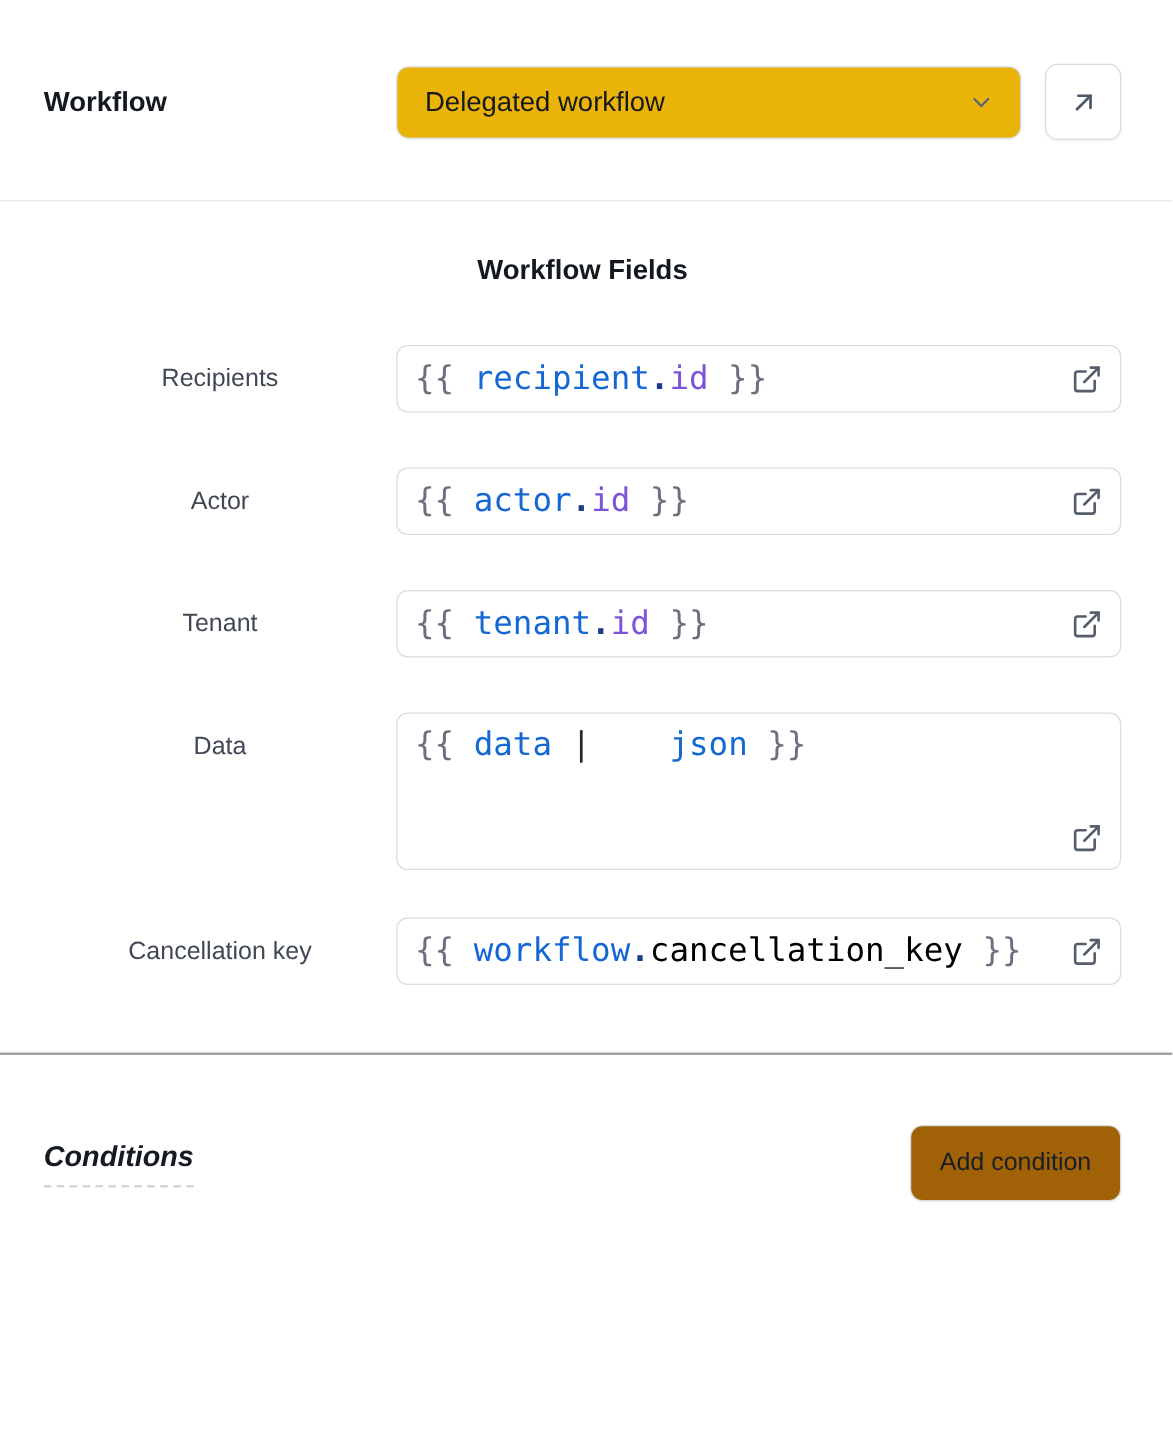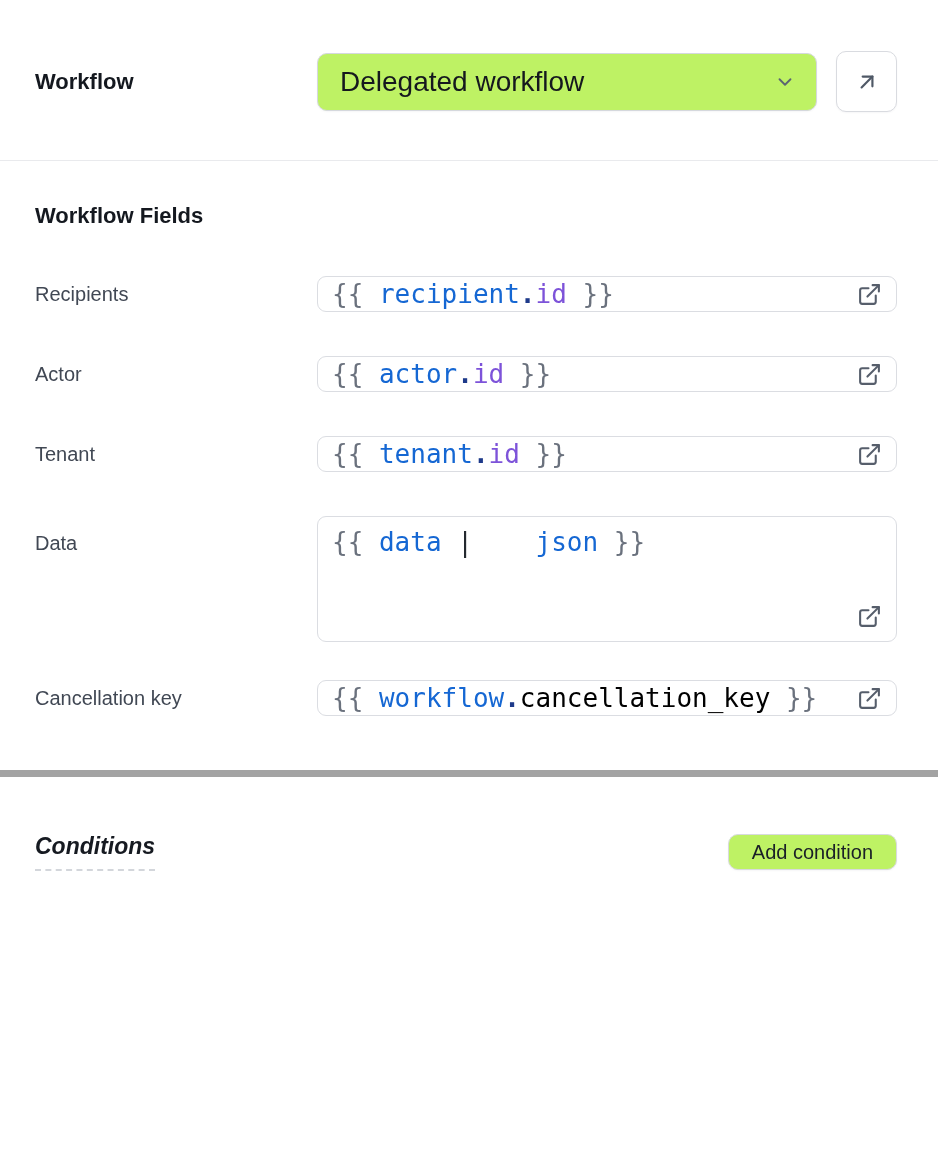--- a/index.html
+++ b/index.html
@@ -55,45 +55,46 @@
     flex-shrink: 0;
     font-size: 22px;
     font-weight: 700;
     color: #14181f;
   }
   .select-box {
     width: 500px;
     height: 58px;
     border: 1px solid #d5d8dd;
     border-radius: 10px;
-    background: #bef264;
+    background: #eab308;
     display: flex;
     align-items: center;
     justify-content: space-between;
     padding: 0 20px 0 22px;
-    font-size: 28px;
+    font-size: 22px;
     color: #15181e;
     cursor: pointer;
     box-shadow: 0 1px 2px rgba(16,24,40,0.04);
   }
   .open-btn {
     width: 61px; height: 61px;
     margin-left: 19px;
     border: 1px solid #d9dbe0;
     border-radius: 10px;
     background: #ffffff;
     display: flex; align-items: center; justify-content: center;
     cursor: pointer;
     box-shadow: 0 1px 2px rgba(16,24,40,0.04);
   }
 
   
   .fields-section {
     padding: 42px 41px 54px 35px;
-    border-bottom: 7px solid #a3a3a3;
+    border-bottom: 2px solid #a3a3a3;
+    text-align: center;
   }
   .fields-heading {
     font-size: 22px;
     line-height: 26px;
     font-weight: 700;
     color: #14181f;
     margin-bottom: 47px;
   }
   .field-row { display: flex; align-items: center; margin-bottom: 44px; }
   .field-row:last-child { margin-bottom: 0; }
@@ -101,21 +102,21 @@
   .field-row.multiline .field-label { padding-top: 14px; }
   .field-label {
     width: 282px;
     flex-shrink: 0;
     font-size: 20px;
     color: #414854;
     line-height: 26px;
   }
   .field-input {
     flex: 1;
-    height: 36px;
+    height: 54px;
     border: 1px solid #dbdde2;
     border-radius: 9px;
     background: #ffffff;
     display: flex;
     align-items: center;
     padding: 0 14px;
     overflow: hidden;
     cursor: text;
   }
   .field-row.multiline .field-input {
@@ -152,25 +153,25 @@
   .conditions-heading {
     font-size: 23px;
     font-weight: 700;
     color: #161a21;
     display: inline-block;
     padding-bottom: 9px;
     border-bottom: 2px dashed #d3d6db;
     font-style: italic;
   }
   .add-condition-btn {
-    height: 36px;
+    height: 61px;
     padding: 0 23px;
     border: 1px solid #d8dade;
     border-radius: 10px;
-    background: #bef264;
+    background: #a16207;
     font-family: "Liberation Sans", sans-serif;
     font-size: 20px;
     font-weight: 500;
     color: #1a1f27;
     cursor: pointer;
     box-shadow: 0 1px 2px rgba(16,24,40,0.04);
   }
   svg { display: block; }
 </style>
 </head>

